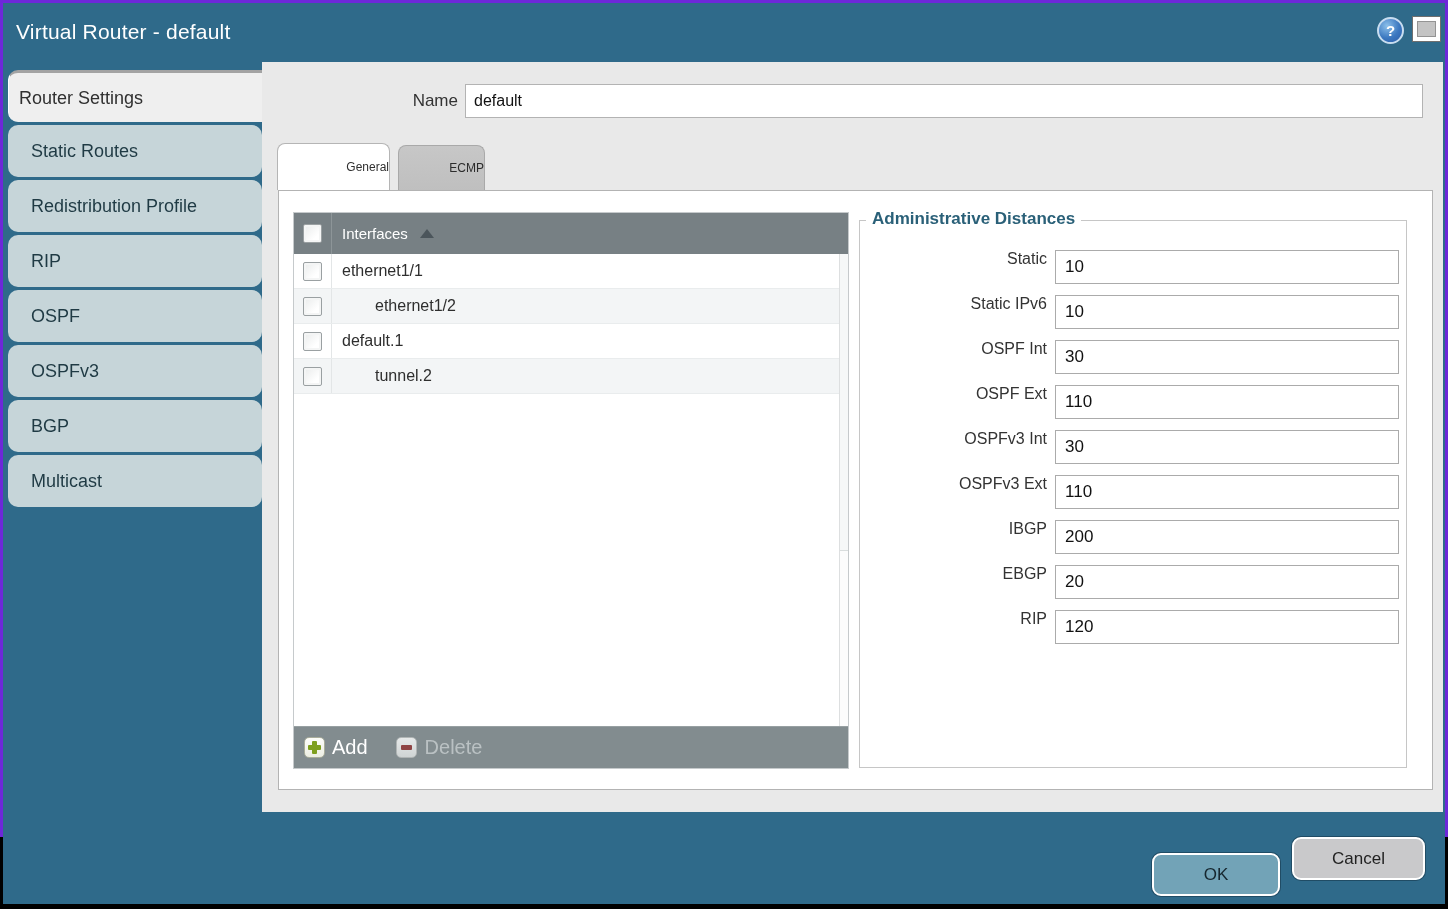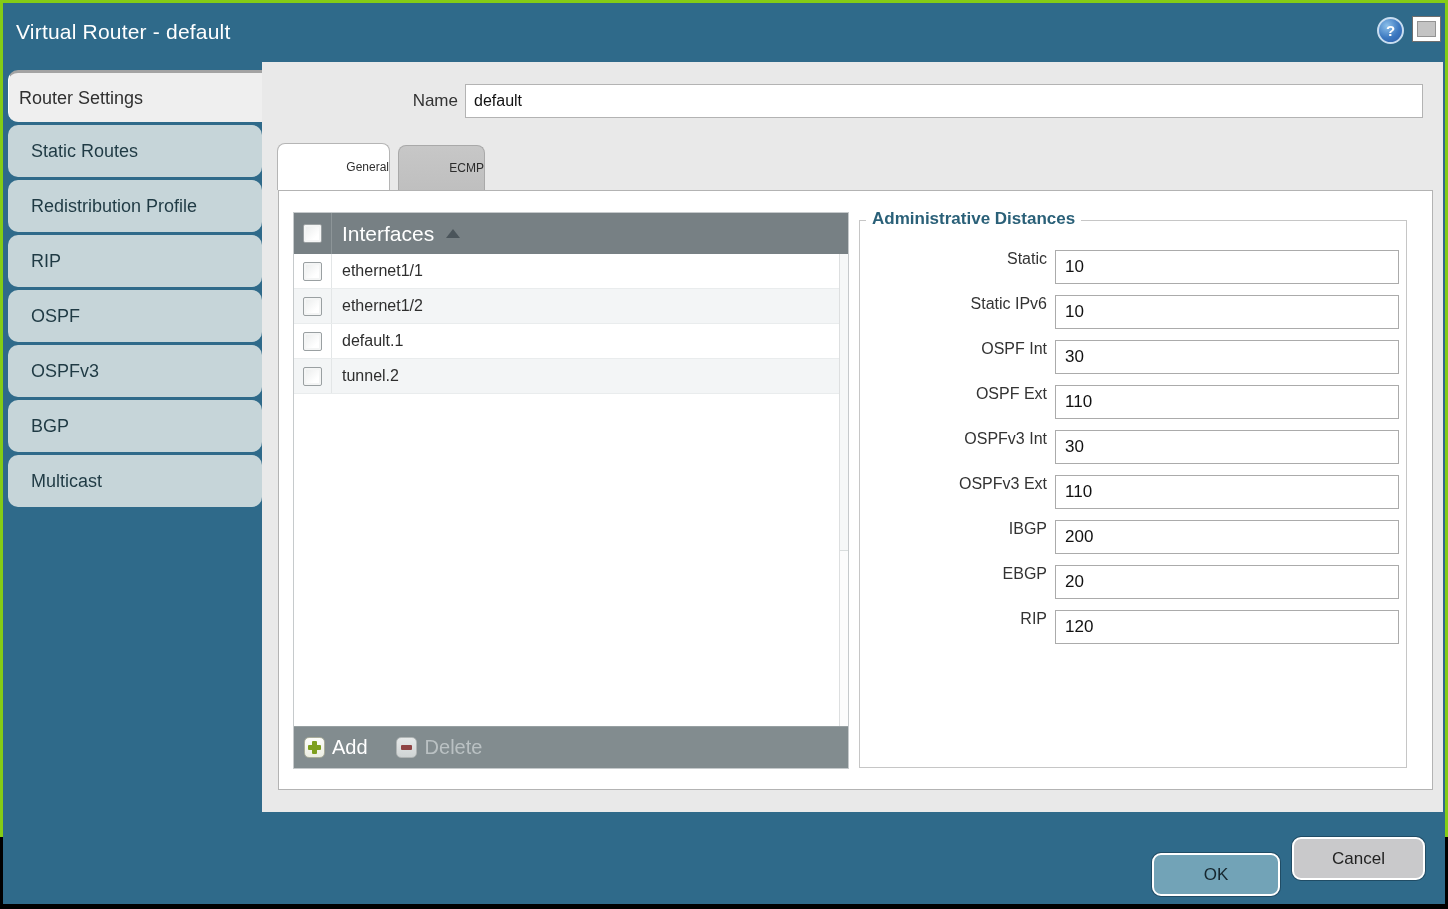--- a/index.html
+++ b/index.html
@@ -1,17 +1,17 @@
 <!DOCTYPE html>
 <html><head>
 <meta charset="utf-8">
 <style>
   * { margin:0; padding:0; box-sizing:border-box; }
   html,body { width:1448px; height:909px; background:#000; font-family:"Liberation Sans", sans-serif; }
-  .screen { width:1448px; height:837px; background:#84cc16; padding:3px 3px 5px 3px; }
+  .screen { width:1448px; height:837px; background:#6d28d9; padding:3px 3px 5px 3px; }
   .frame { position:relative; width:1442px; height:901px; background:#2f6a8a; overflow:hidden; }
 
   
   .titlebar { position:absolute; left:0; top:0; width:100%; height:59px; }
   .title { position:absolute; left:13px; top:0; line-height:58px; color:#fff; font-size:21px; letter-spacing:.2px; }
   .help-icon { position:absolute; left:1374px; top:14px; width:27px; height:27px; border-radius:50%;
     background:radial-gradient(circle at 35% 30%, #8cc0ea 0%, #3c78c0 55%, #2b5ca8 100%);
     border:2px solid #c8ddf0; color:#fff; font-weight:bold; font-size:15px;
     display:flex; align-items:center; justify-content:center; cursor:pointer; }
   .maximize-icon { position:absolute; left:1409px; top:13px; width:29px; height:26px; background:#fff;
@@ -45,27 +45,27 @@
     background:#fff; border:1px solid #b3b3b3; z-index:1; }
 
   
   .grid { position:absolute; left:14px; top:21px; width:556px; height:557px;
     border:1px solid #c6cacc; display:flex; flex-direction:column; }
   .grid-header { height:41px; background:#778084; display:flex; align-items:center; flex:none; }
   .cb-cell { width:38px; height:100%; display:flex; align-items:center; justify-content:center; flex:none; }
   .grid-header .cb-cell { border-right:1px solid #8d9598; }
   .checkbox { width:19px; height:19px; border:1px solid #9aa0a2; border-radius:2px;
     background:linear-gradient(135deg,#e9ebeb 0%,#ffffff 70%); box-shadow:inset 0 0 0 2px #f4f5f5; cursor:pointer; }
-  .grid-header-label { margin-left:10px; color:#fff; font-size:21px; cursor:pointer; }
+  .grid-header-label { margin-left:10px; color:#fff; font-size:15px; cursor:pointer; }
   .sort-asc { margin-left:12px; width:0; height:0; border-left:7px solid transparent;
     border-right:7px solid transparent; border-bottom:9px solid #4b555b; }
   .grid-body { flex:1; position:relative; background:#fff; overflow:hidden; }
   .grid-row { height:35px; margin-right:9px; display:flex; align-items:center;
     border-bottom:1px solid #e9eced; background:#fff; cursor:pointer; }
-  .grid-row.alt { background:#f3f5f6; }
+  .grid-row.alt { background:#f3f5f6;gap:33px; }
   .grid-row .cb-cell { border-right:1px solid #e3e6e7; }
   .grid-row .row-label { margin-left:10px; font-size:16px; color:#2e2e2e;text-align:right; }
   .vscroll { position:absolute; right:0; top:0; bottom:0; width:9px; background:#fcfcfc;
     border-left:1px solid #dddfe0; cursor:pointer; }
   .vscroll .thumb { position:absolute; left:0; right:0; top:0; height:297px; background:#f6f8f8;
     border-bottom:1px solid #d9dddd; }
   .grid-footer { height:42px; background:#828c8f; border-top:1px solid #97a0a2;
     display:flex; align-items:center; flex:none; }
   .tbl-btn { display:flex; align-items:center; cursor:pointer; }
   .add-btn { margin-left:10px; }

